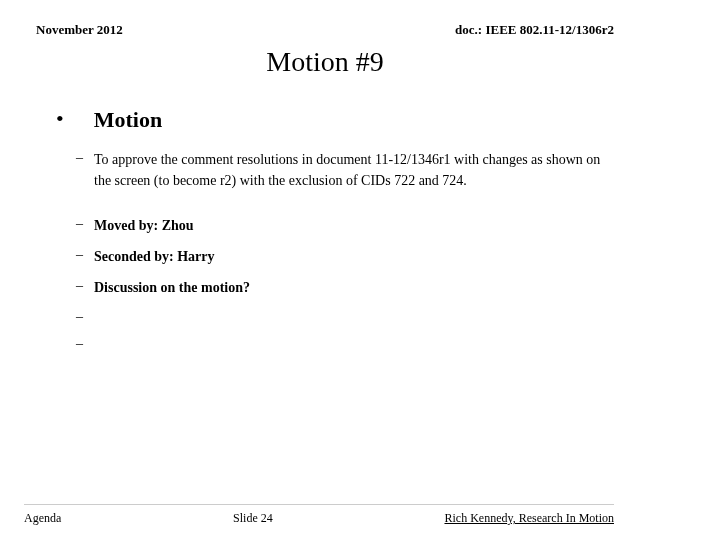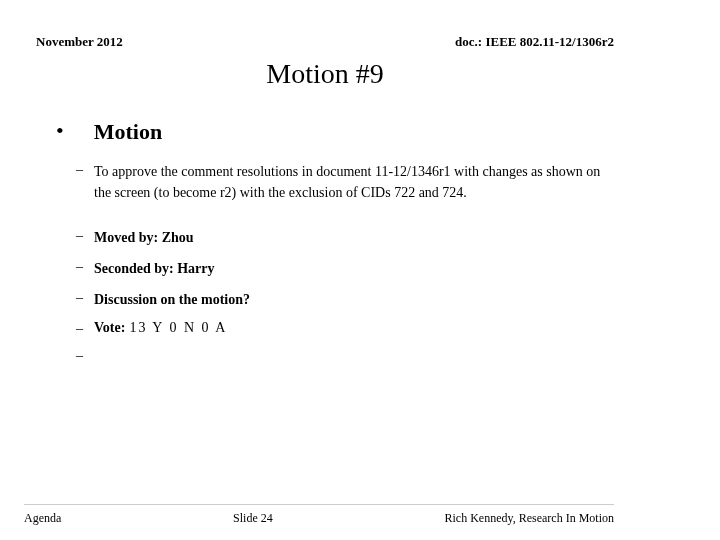--- a/index.html
+++ b/index.html
@@ -15,21 +15,21 @@
       font-family: 'Times New Roman', Times, serif;
       position: relative;
       overflow: hidden;
     }
 
     .slide {
       width: 650px;
       height: 540px;
       background: #ffffff;
       position: relative;
-      padding: 34px 36px 18px 36px;
+      padding: 22px 36px 18px 36px;
     }
 
     .header {
       display: flex;
       justify-content: space-between;
       align-items: flex-start;
       margin-bottom: 8px;
     }
 
     .header-left {
@@ -143,20 +143,21 @@
     }
 
     .footer-center {
       font-size: 12px;
       color: #000;
     }
 
     .footer-right {
       font-size: 12px;
       color: #000;
+      text-decoration: underline;
     }
 
     .spacer {
       height: 14px;
     }
   </style>
 </head>
 <body>
 
 <div class="slide">
@@ -200,24 +201,20 @@
         </span>
       </div>
 
       <div class="sub-item">
         <span class="dash">–</span>
         <span class="sub-text bold">Discussion on the motion?</span>
       </div>
 
       <div class="sub-item">
         <span class="dash">–</span>
-        <div class="vote-line">
-          <span class="vote-label">Vote:</span>
-          <span class="vote-value">13 Y   0 N   0 A</span>
-        </div>
       </div>
 
       <div class="sub-item">
         <span class="dash">–</span>
       </div>
 
     </div>
   </div>
 
   <div class="footer">

